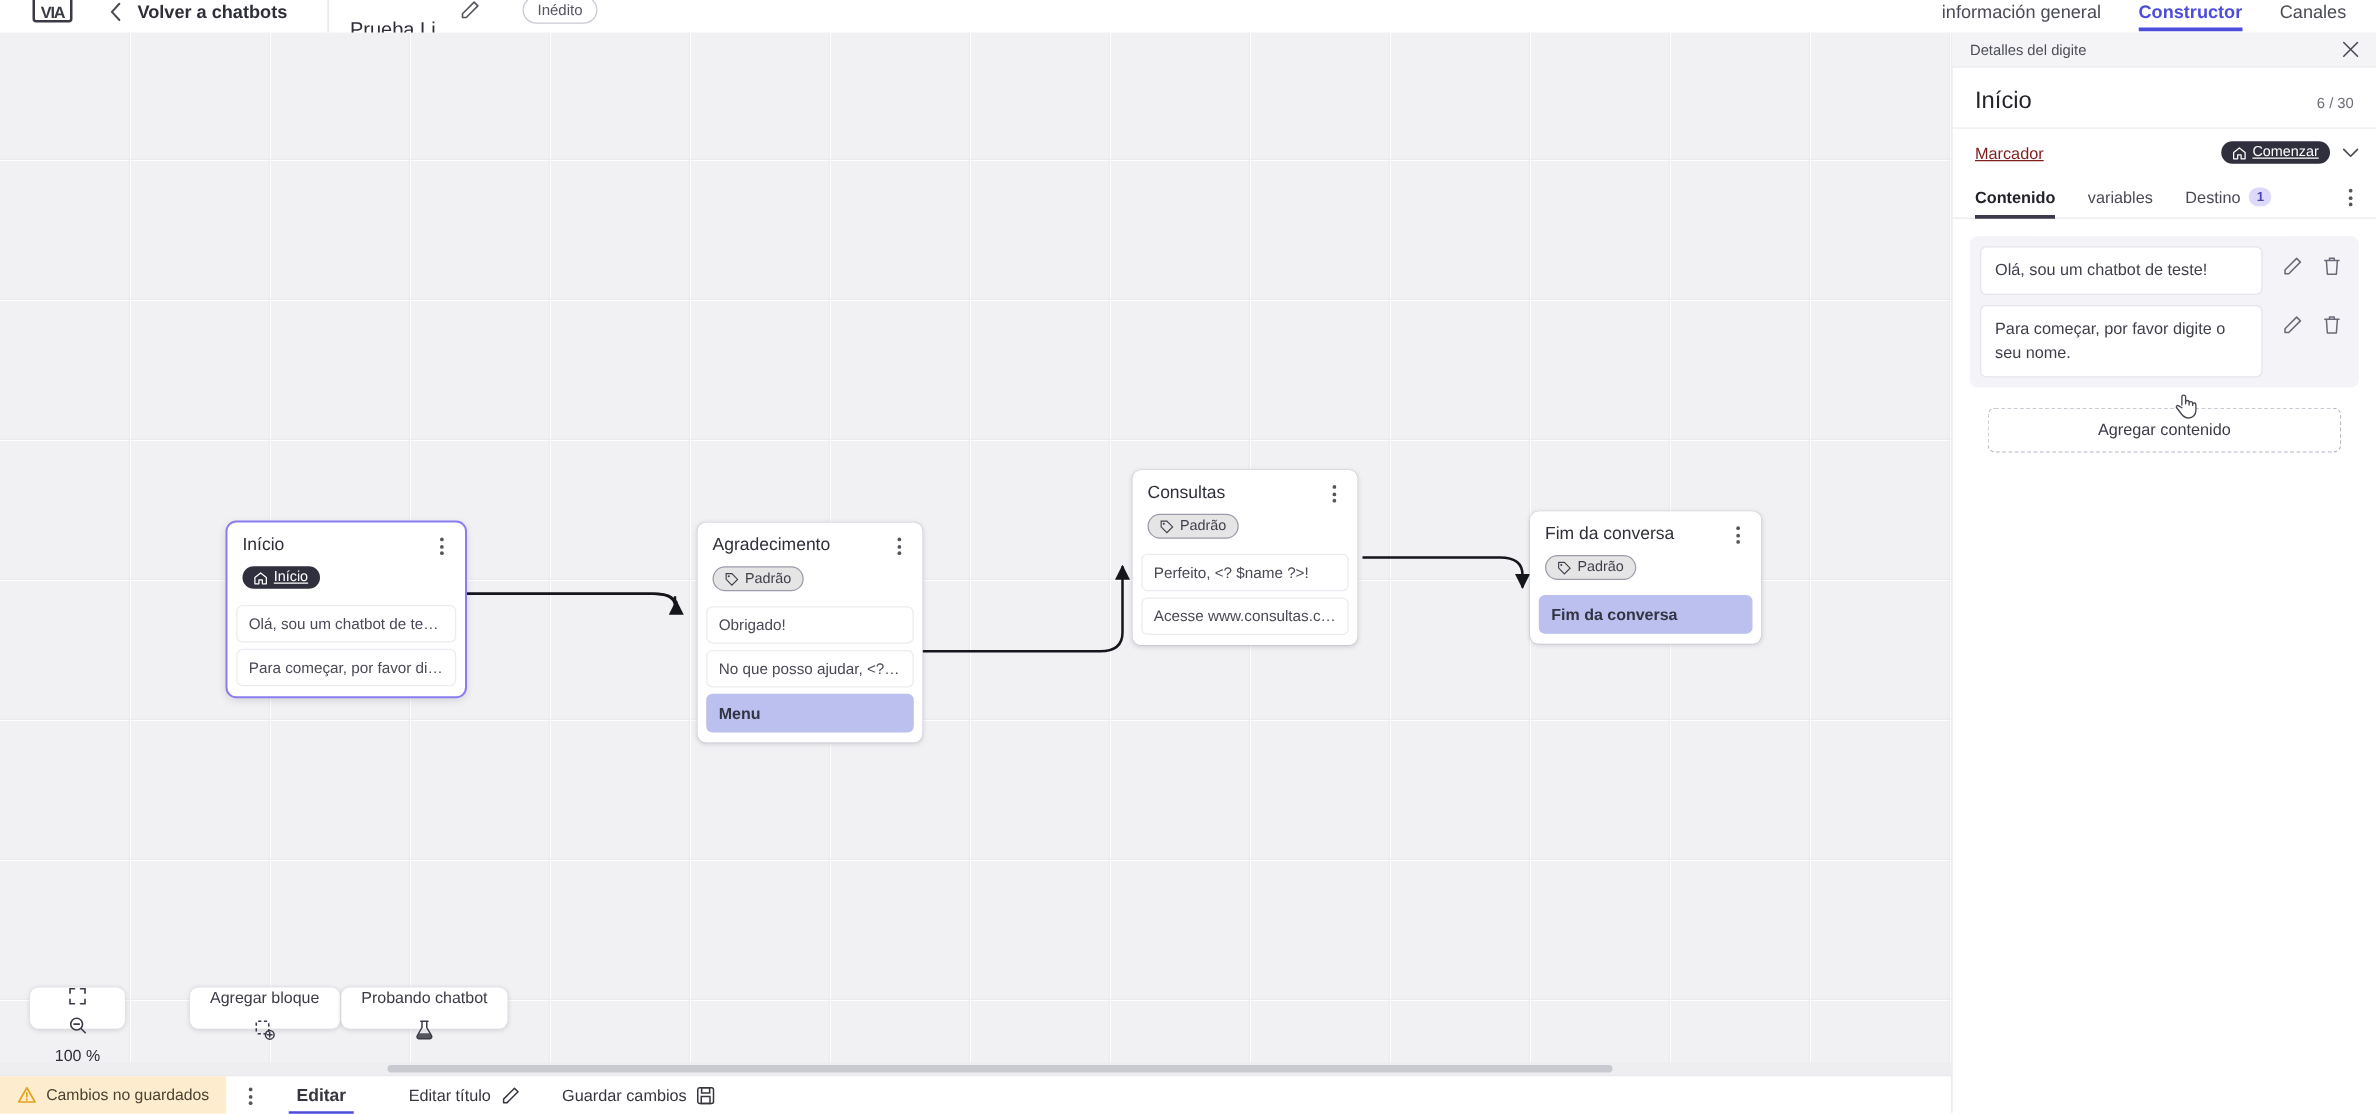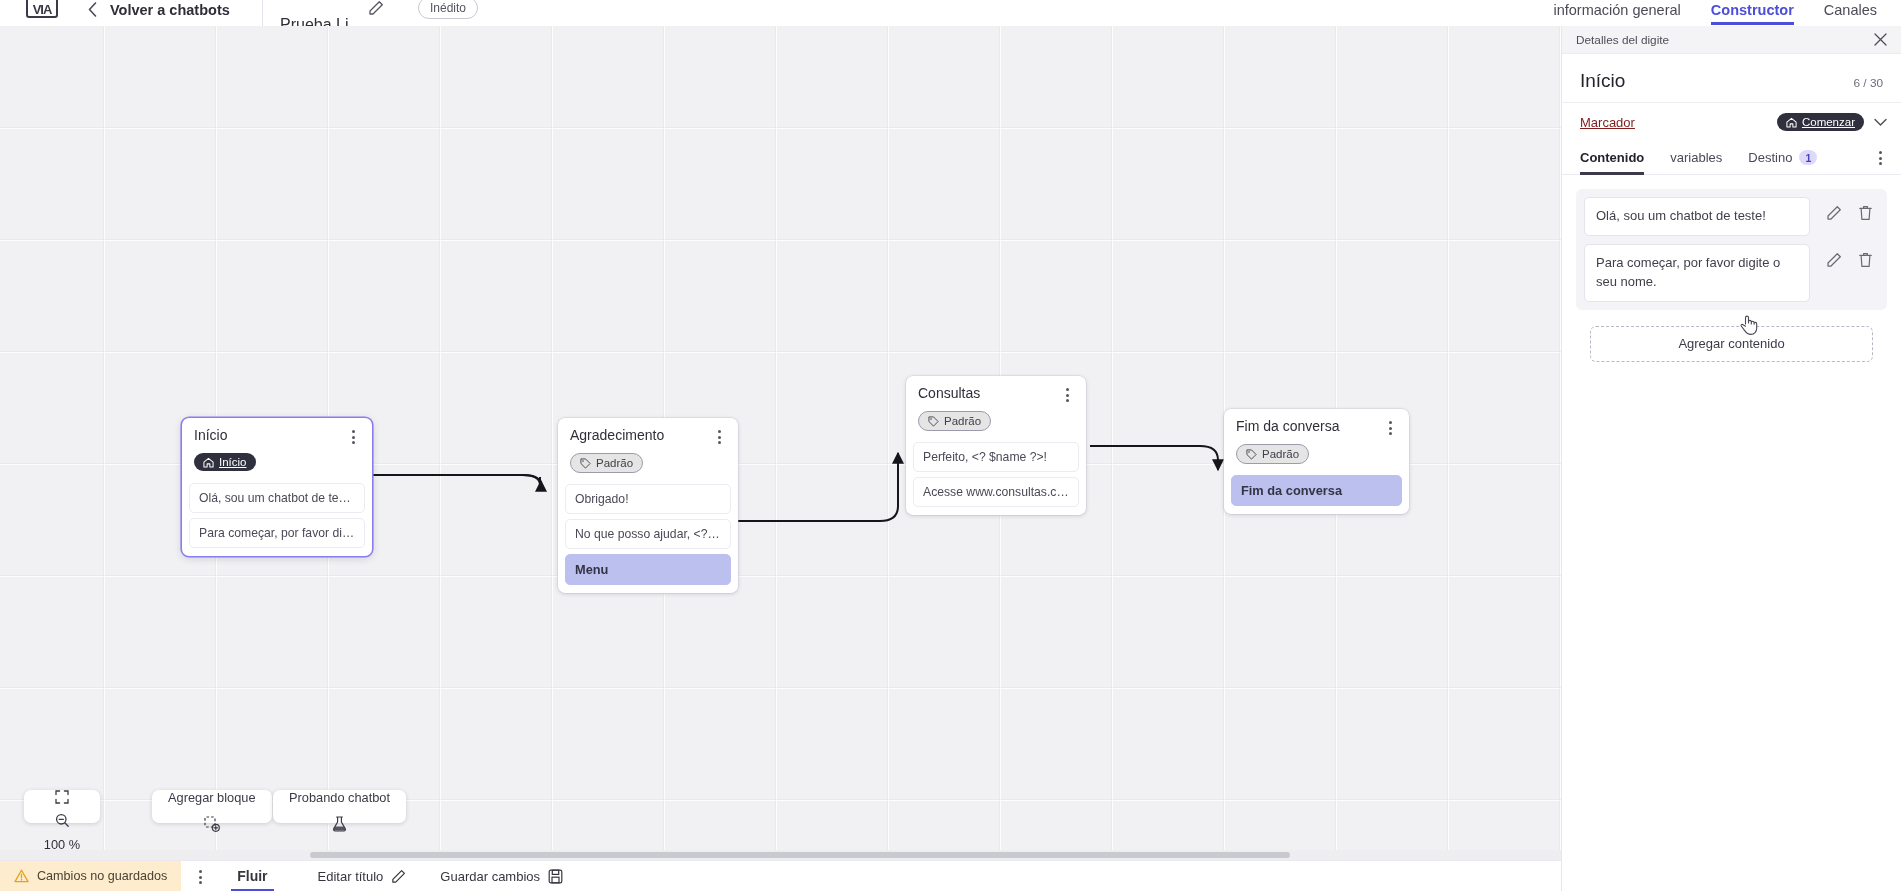--- a/index.html
+++ b/index.html
@@ -419,21 +419,21 @@
             <path d="M7.5 5.2v3.4M7.5 10.2v.8" stroke="#e3a21a" stroke-width="1.3" stroke-linecap="round"></path>
           </svg>
       </span>
       <span>Cambios no guardados</span>
     </div>
     <div class="kebab sb-kebab">
         <i></i>
         <i></i>
         <i></i>
       </div>
-    <div class="sb-tab active">Fluir</div>
+    <div class="sb-tab active">Editar</div>
     <div class="sb-item">
       <span>Editar título</span>
       <span class="icon">
         <svg width="15" height="15" viewBox="0 0 16 16">
             <path d="M11.3 1.7l3 3L5 14H2v-3L11.3 1.7z" fill="none" stroke="#36363f" stroke-width="1.3" stroke-linejoin="round"></path>
           </svg>
       </span>
     </div>
     <div class="sb-item">
       <span>Guardar cambios</span>

